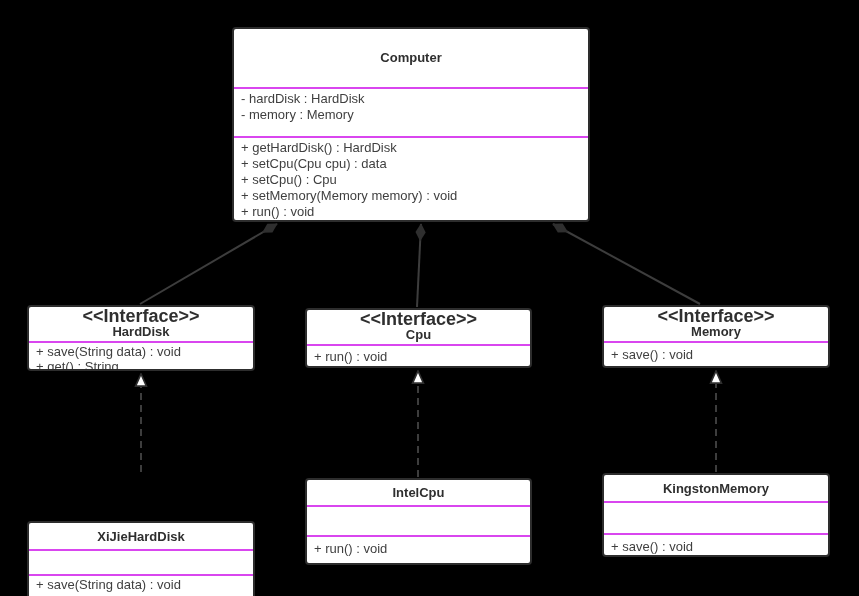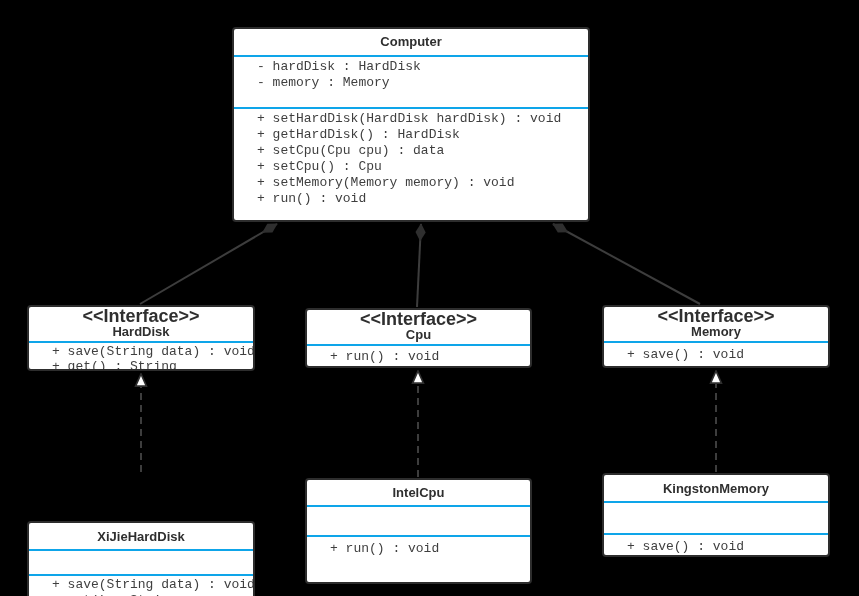--- a/index.html
+++ b/index.html
@@ -25,38 +25,37 @@
     font-size: 13px;
     display: flex;
     flex-direction: column;
     overflow: hidden;
   }
   .uml-title {
     text-align: center;
     font-weight: bold;
     color: #2f2f2f;
     line-height: 16px;
-    padding: 5px 2px;
+    padding: 21px 2px;
   }
   .uml-title .stereotype {
     display: block;
     font-size: 18px;
     line-height: 15px;
   }
   .uml-title .class-name {
     display: block;
     font-size: 13px;
     line-height: 16px;
   }
   .uml-section {
-    border-top: 2px solid #0ea5e9;
-    padding: 2px 4px 0 23px;
+    border-top: 2px solid #d946ef;
+    padding: 2px 4px 0 7px;
     line-height: 16px;
     white-space: nowrap;
-    font-family: Liberation Mono, monospace;
   }
   .uml-section.grow { flex: 1; }
   .uml-row { display: block; }
 </style>
 </head>
 <body>
 
 <div class="canvas">
 
   <svg class="connector-layer" width="859" height="596" viewBox="0 0 859 596">
@@ -80,21 +79,20 @@
 
   <div class="uml-box" style="left:232px; top:27px; width:358px; height:195px;">
     <div class="uml-title">
       <span class="class-name">Computer</span>
     </div>
     <div class="uml-section" style="height:48px;">
       <span class="uml-row">- hardDisk : HardDisk</span>
       <span class="uml-row">- memory : Memory</span>
     </div>
     <div class="uml-section grow">
-      <span class="uml-row">+ setHardDisk(HardDisk hardDisk) : void</span>
       <span class="uml-row">+ getHardDisk() : HardDisk</span>
       <span class="uml-row">+ setCpu(Cpu cpu) : data</span>
       <span class="uml-row">+ setCpu() : Cpu</span>
       <span class="uml-row">+ setMemory(Memory memory) : void</span>
       <span class="uml-row">+ run() : void</span>
     </div>
   </div>
 
   <div class="uml-box" style="left:27px; top:305px; width:228px; height:66px;">
     <div class="uml-title" style="padding:2px 2px 1px;">
@@ -131,21 +129,21 @@
     <div class="uml-title" style="padding:6px 2px 4px;">
       <span class="class-name">XiJieHardDisk</span>
     </div>
     <div class="uml-section" style="height:26px;"></div>
     <div class="uml-section grow" style="padding-top:1px;">
       <span class="uml-row">+ save(String data) : void</span>
       <span class="uml-row">+ get() : String</span>
     </div>
   </div>
 
-  <div class="uml-box" style="left:305px; top:478px; width:227px; height:106px;">
+  <div class="uml-box" style="left:305px; top:478px; width:227px; height:87px;">
     <div class="uml-title" style="padding:5px 2px 4px;">
       <span class="class-name">IntelCpu</span>
     </div>
     <div class="uml-section" style="height:26px;"></div>
     <div class="uml-section grow" style="padding-top:4px;">
       <span class="uml-row">+ run() : void</span>
     </div>
   </div>
 
   <div class="uml-box" style="left:602px; top:473px; width:228px; height:84px;">

